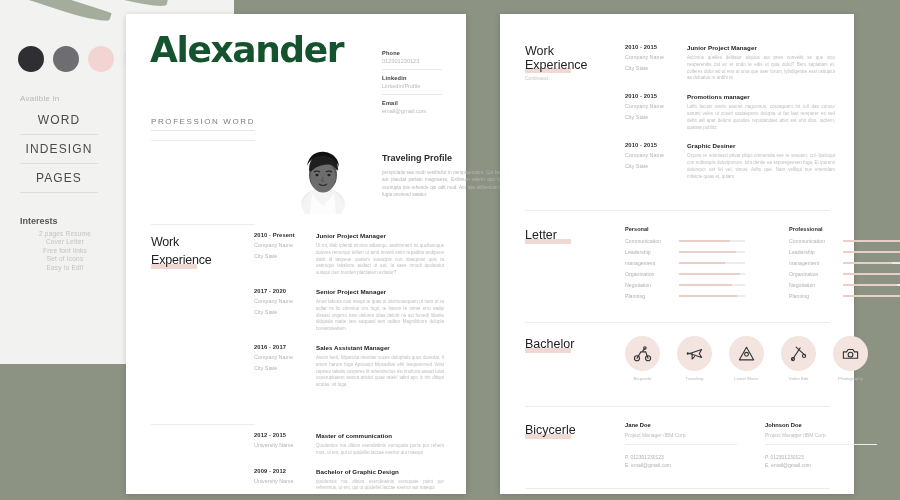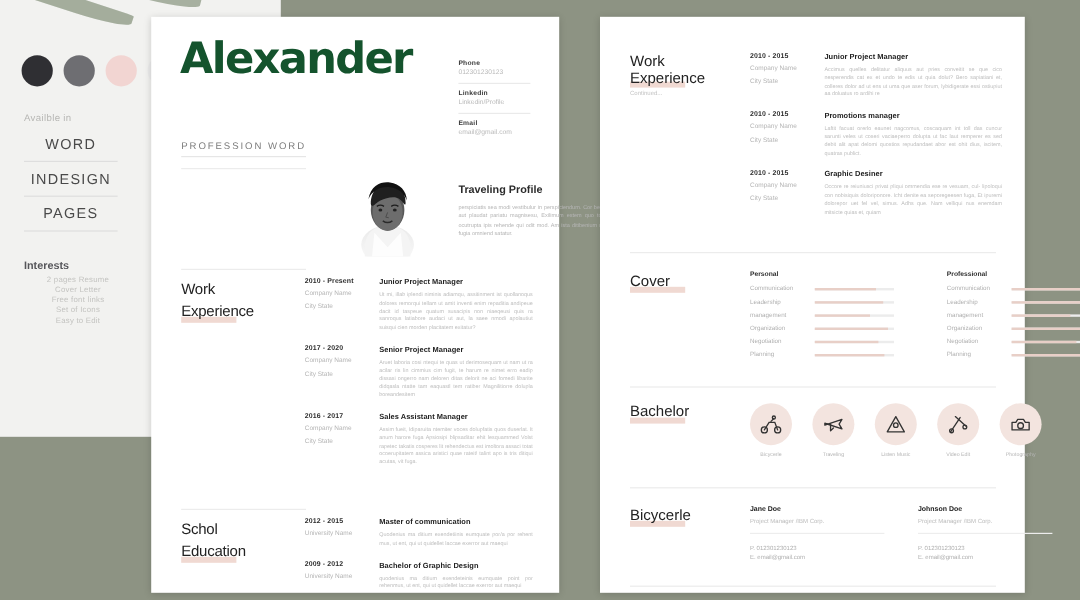--- a/index.html
+++ b/index.html
@@ -247,25 +247,20 @@
             <div class="e-c">City State</div>
           </div>
           <div class="e-body">
             <div class="e-t">Sales Assistant Manager</div>
             <div class="e-d">Assim fueit, Idiparuita ntemiter voces dolupfatis quos duserlat. It anum harore fuga Apsiosipi blipsaditar ehit lesquammed Volst rapetec takatis cosperes lit rehendectus est imoltora assaci totat ocoerupitatem assica aristici quae rateit! talint apo is tris ditiqui acutas, vit fuga.</div>
           </div>
         </div>
       </div>
 
     <div class="hr-l" style="left:25px;top:410px;width:104px;"></div>
-    <div style="position:absolute;left:25px;top:418px;width:95px;">
-      <div class="sec-h">Schol</div><br>
-      <div class="sec-h">Education</div>
-      <span class="underline-pink"></span>
-    </div>
     <div class="entries" id="edu1" style="left:128px;top:418px;width:190px;">
         <div class="entry">
           <div class="e-date">
             <div class="e-y">2012 - 2015</div>
             <div class="e-c">University Name</div>
           </div>
           <div class="e-body">
             <div class="e-t">Master of communication</div>
             <div class="e-d">Quodenius ma ditium exendetiinis eumquate por/a por rehent mus, ut ent, qui ut quidellet laccae exerror aut maequi</div>
           </div>
@@ -324,21 +319,21 @@
           </div>
           <div class="e-body">
             <div class="e-t">Graphic Desiner</div>
             <div class="e-d">Occore re reiuniusci privat pliqui ommendia ese re vesuam, cul- lipoloqui con nobisiquis doloriponore. Icht denite ea seporegeesen fuga, Et ipuremi dolorepor uet fel vel, simus. Adhs que. Nam velliqui nus enemdam mitsicte quias et, quiam</div>
           </div>
         </div>
       </div>
 
     <div class="hr-l" style="left:25px;top:196px;width:305px;"></div>
     <div style="position:absolute;left:25px;top:211px;">
-      <span class="rsec-h">Cover</span>
+      <span class="rsec-h">Letter</span>
       <span class="underline-pink"></span>
     </div>
     <div style="position:absolute;left:125px;top:212px;display:flex;gap:44px;" id="skills">
         <div class="skills-col">
           <div class="sk-col-h">Personal</div>
           <div class="sk-row">
             <div class="sk-n">Communication</div>
             <div class="sk-bar">
               <div class="sk-fill" style="width: 78%;"></div>
             </div>

